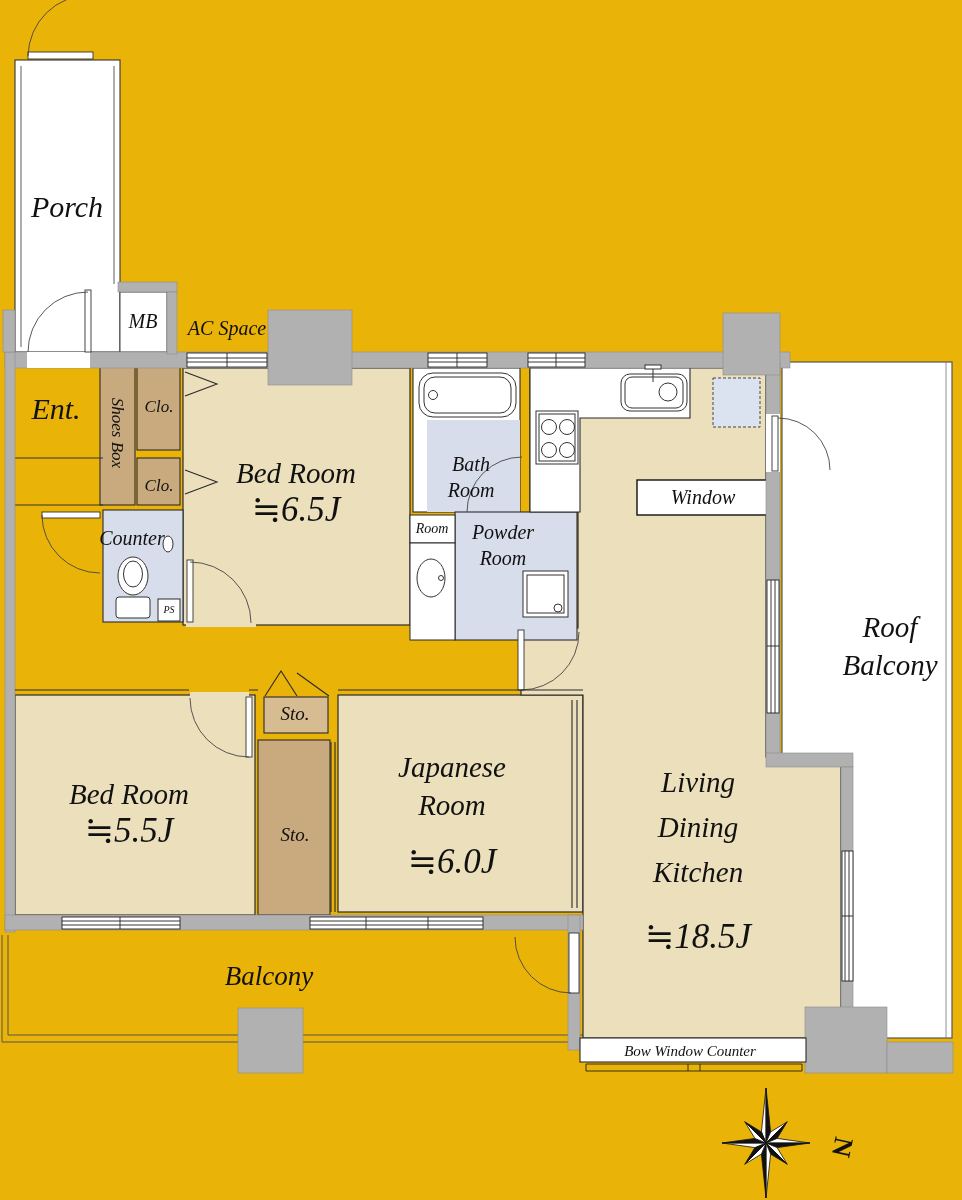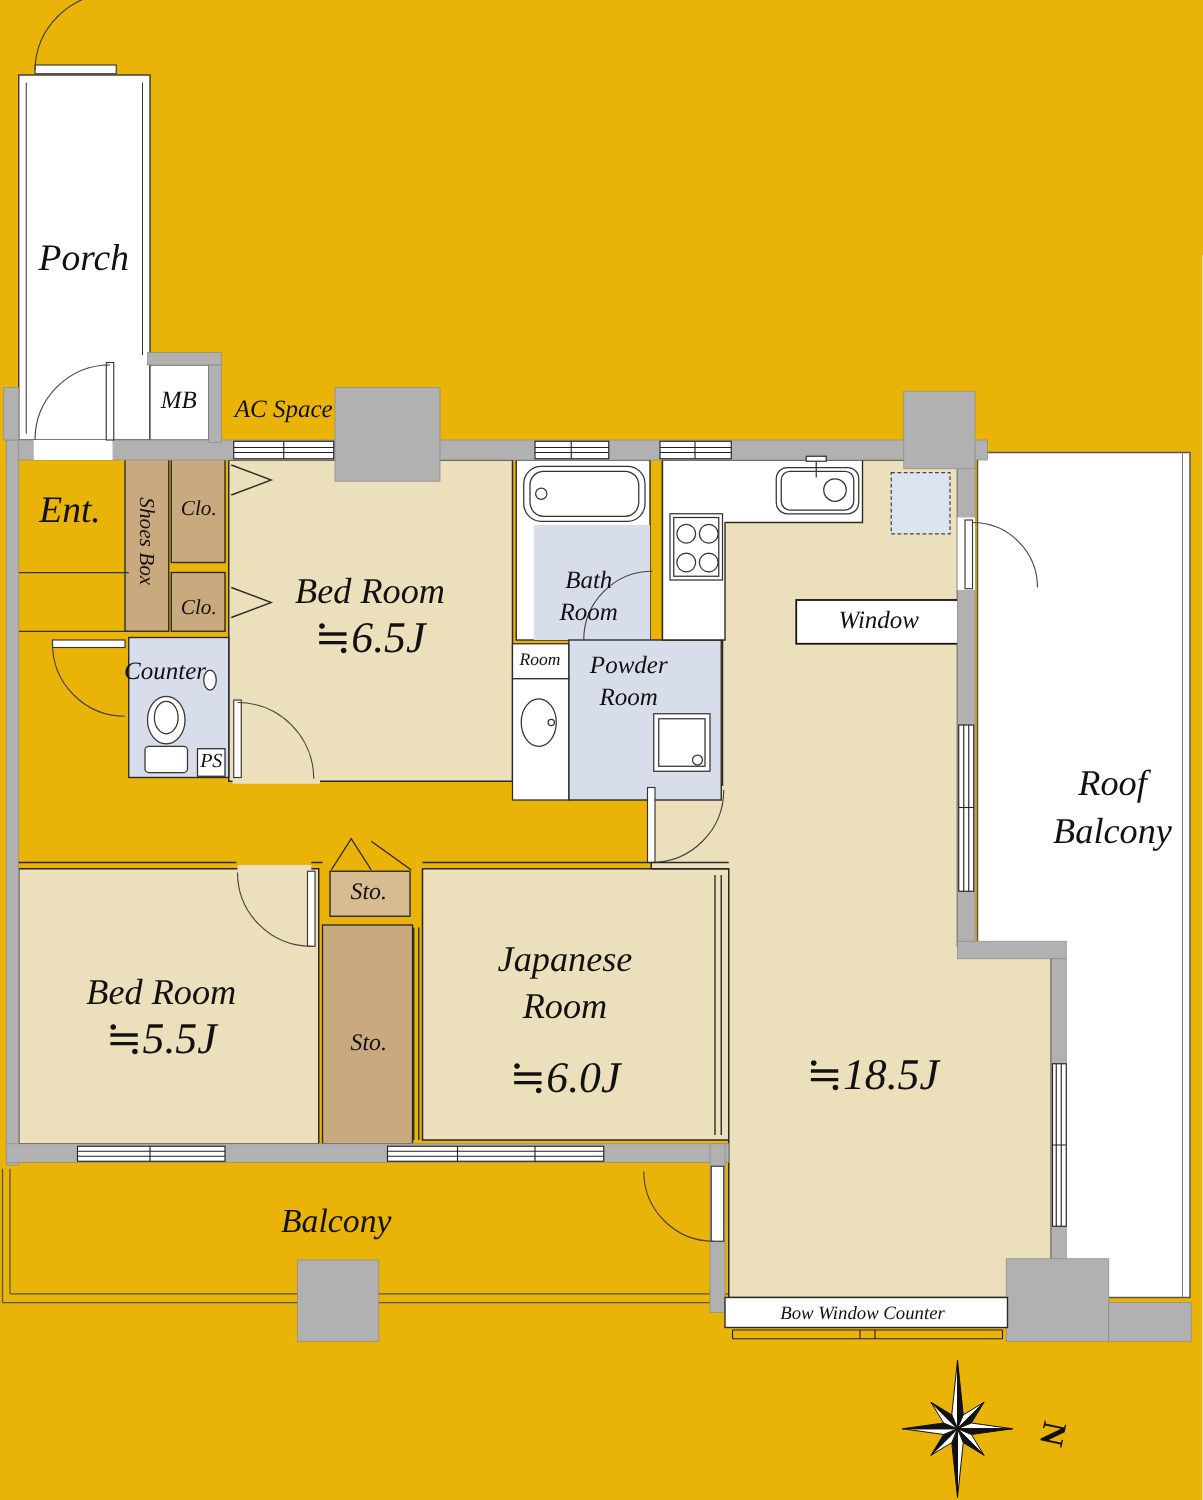--- a/index.html
+++ b/index.html
@@ -4,21 +4,21 @@
 <style>
   html,body{margin:0;padding:0;background:#fff;}
   .stage{position:relative;width:962px;height:1200px;background:#eab308;overflow:hidden;
          font-family:"Liberation Serif","DejaVu Serif",serif;}
   svg{position:absolute;left:0;top:0;}
   .lbl{position:absolute;transform:translate(-50%,-50%);font-style:italic;color:#111;
        white-space:nowrap;text-align:center;line-height:1.15;}
   .ml{white-space:pre-line;}
   .s30{font-size:30px;} .s29{font-size:29px;margin-left:16px;} .s28{font-size:28px;} .s27{font-size:27px;}
   .s20{font-size:20px;} .s19{font-size:19px;} .s17{font-size:17px;} .s15{font-size:15px;text-align:center;}
-  .s14{font-size:14px;} .s11{font-size:16px;}
+  .s14{font-size:14px;} .s11{font-size:10px;}
   .lh45{line-height:45px;} .lh38{line-height:38px;} .lh26{line-height:26px;}
   .rot90{transform:translate(-50%,-50%) rotate(90deg);}
   .rotN{transform:translate(-50%,-50%) rotate(102deg);font-style:normal;font-weight:bold;}
   .blk .nm,.blk .sz{display:block;text-align:center;}
   .blk .nm{font-size:29px;} .blk .sz{font-size:35px;}
   .left-align{transform:translateY(-50%);text-align:left;}
 </style>
 </head>
 <body>
 
@@ -232,18 +232,21 @@
     <span class="sz">≒5.5J</span>
   </div>
   <div class="lbl s19" style="left:295px;top:714px">Sto.</div>
   <div class="lbl s19" style="left:295px;top:835px">Sto.</div>
   <div class="lbl blk ml" style="left:452px;top:815px">
     <span class="nm s28 ml lh38">Japanese
 Room</span>
     <span class="sz s28 lh38">≒6.0J</span>
   </div>
   <div class="lbl blk ml left-align" style="left:645px;top:860px">
+    <span class="nm s30 ml lh45">Living
+Dining
+Kitchen</span>
     <span class="sz s30 lh45">≒18.5J</span>
   </div>
   <div class="lbl s27" style="left:269px;top:977px">Balcony</div>
   <div class="lbl s15" style="left:690px;top:1052px">Bow Window Counter</div>
   <div class="lbl s27 rotN" style="left:842px;top:1147px">N</div>
 </div>
 
 </body></html>

